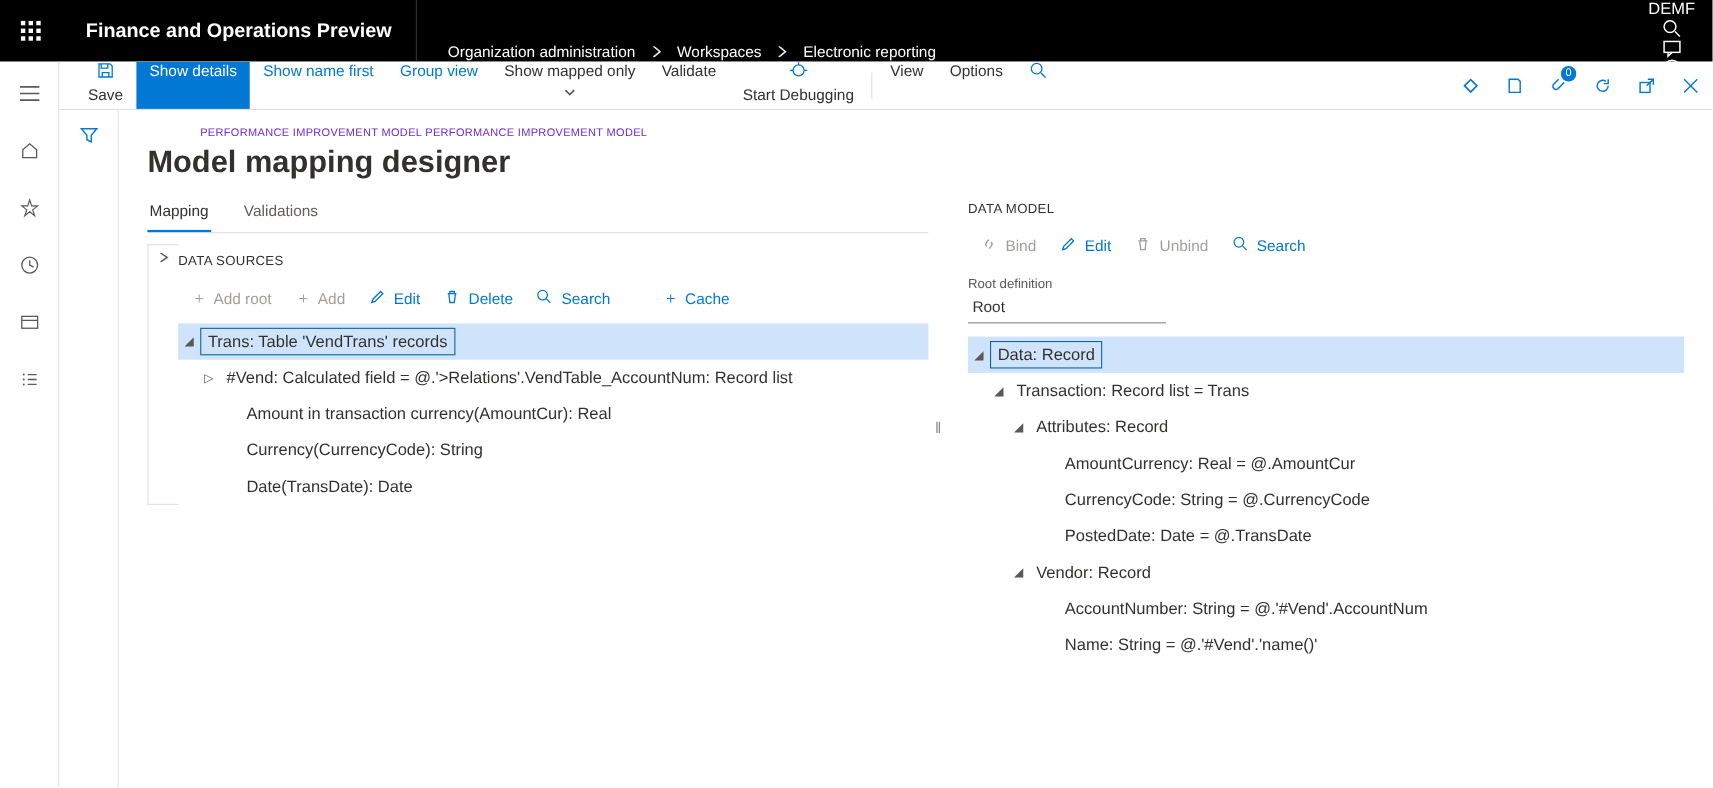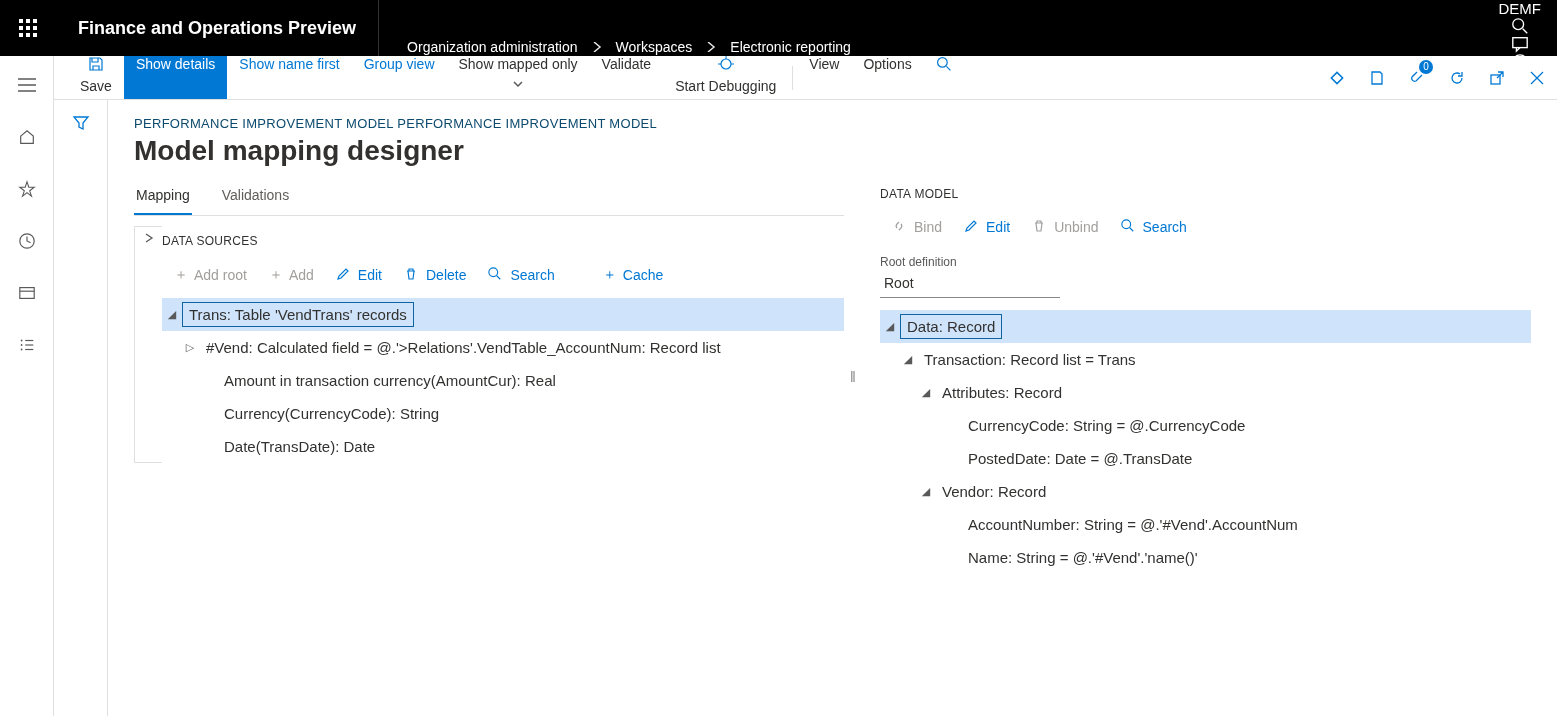--- a/index.html
+++ b/index.html
@@ -34,21 +34,21 @@
   .ribbon .act.blue-bg { background:#0078d4; color:#fff; }
   .ribbon .act.blue-text { color:#0078d4; }
   .ribbon .sep { flex:1; }
   .ribbon .rbtn { width:40px; height:44px; display:flex; align-items:center; justify-content:center; cursor:pointer; color:#0078d4; position:relative; }
   .badge { position:absolute; top:4px; right:4px; background:#0078d4; color:#fff; border-radius:8px; font-size:10px; min-width:14px; height:14px; display:flex; align-items:center; justify-content:center; padding:0 3px; }
 
   
   .content { flex:1; display:flex; overflow:hidden; }
   .filter-strip { width:54px; border-right:1px solid #e1dfdd; background:#fff; display:flex; justify-content:center; padding-top:14px; }
   .page { flex:1; background:#fff; padding:16px 26px 0 26px; overflow:auto; }
-  .page-sub { font-size:13px; color:#0c4a6e; letter-spacing:.3px; }
+  .page-sub { font-size:10px; color:#6d28d9; letter-spacing:.3px;margin-left:48px; }
   .page-title { font-size:28px; font-weight:600; margin:4px 0 12px; }
 
   .split { display:flex; gap:0; }
   .left-pane { flex:0 0 710px; display:flex; flex-direction:column; }
   .right-pane { flex:1; padding-left:18px; }
   .splitter { width:18px; display:flex; align-items:center; justify-content:center; color:#888; user-select:none; }
 
   
   .tabs { display:flex; gap:28px; border-bottom:1px solid #e1dfdd; margin-bottom:10px; }
   .tab { padding:8px 2px 10px; cursor:pointer; color:#605e5c; }
@@ -439,20 +439,24 @@
                 <div class="tree-row ind1">
                   <span class="exp">◢</span>
                   <span class="lbl">Transaction: Record list = Trans</span>
                 </div>
                 <div class="tree-row ind2">
                   <span class="exp">◢</span>
                   <span class="lbl">Attributes: Record</span>
                 </div>
                 <div class="tree-row ind3">
                   <span class="exp"></span>
+                  <span class="lbl">AmountCurrency: Real = @.AmountCur</span>
+                </div>
+                <div class="tree-row ind3">
+                  <span class="exp"></span>
                   <span class="lbl">CurrencyCode: String = @.CurrencyCode</span>
                 </div>
                 <div class="tree-row ind3">
                   <span class="exp"></span>
                   <span class="lbl">PostedDate: Date = @.TransDate</span>
                 </div>
                 <div class="tree-row ind2">
                   <span class="exp">◢</span>
                   <span class="lbl">Vendor: Record</span>
                 </div>

